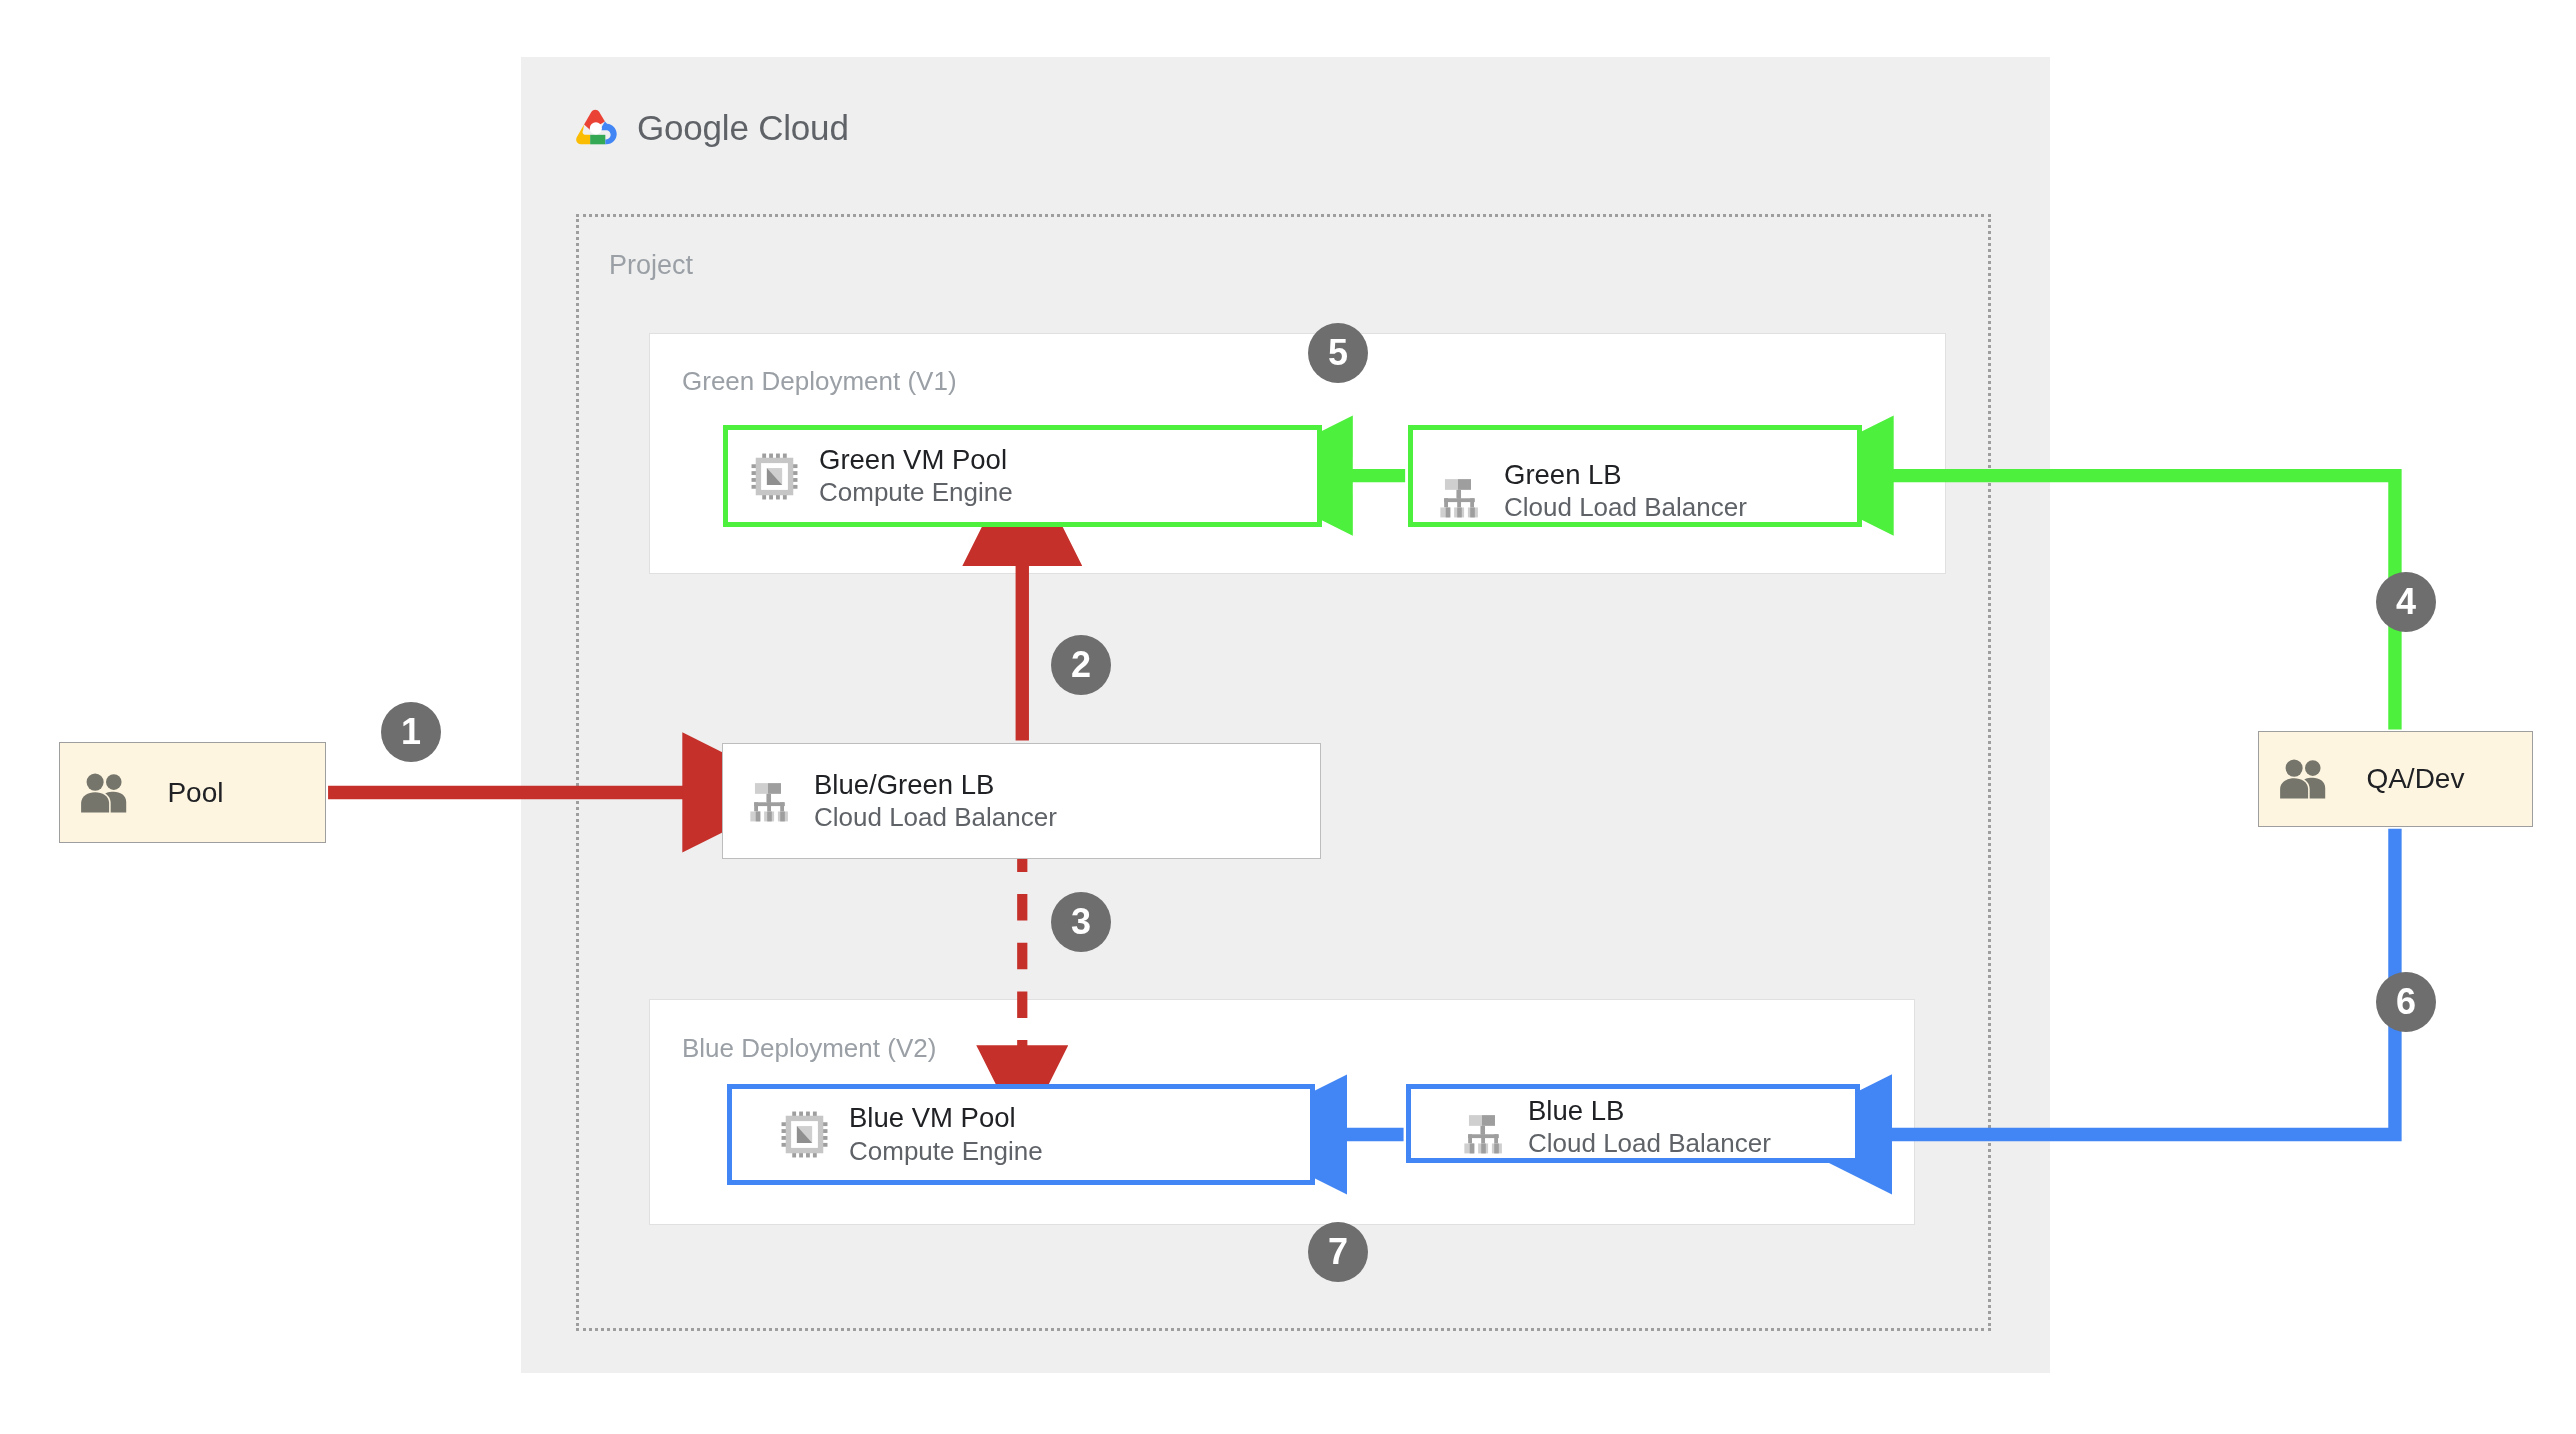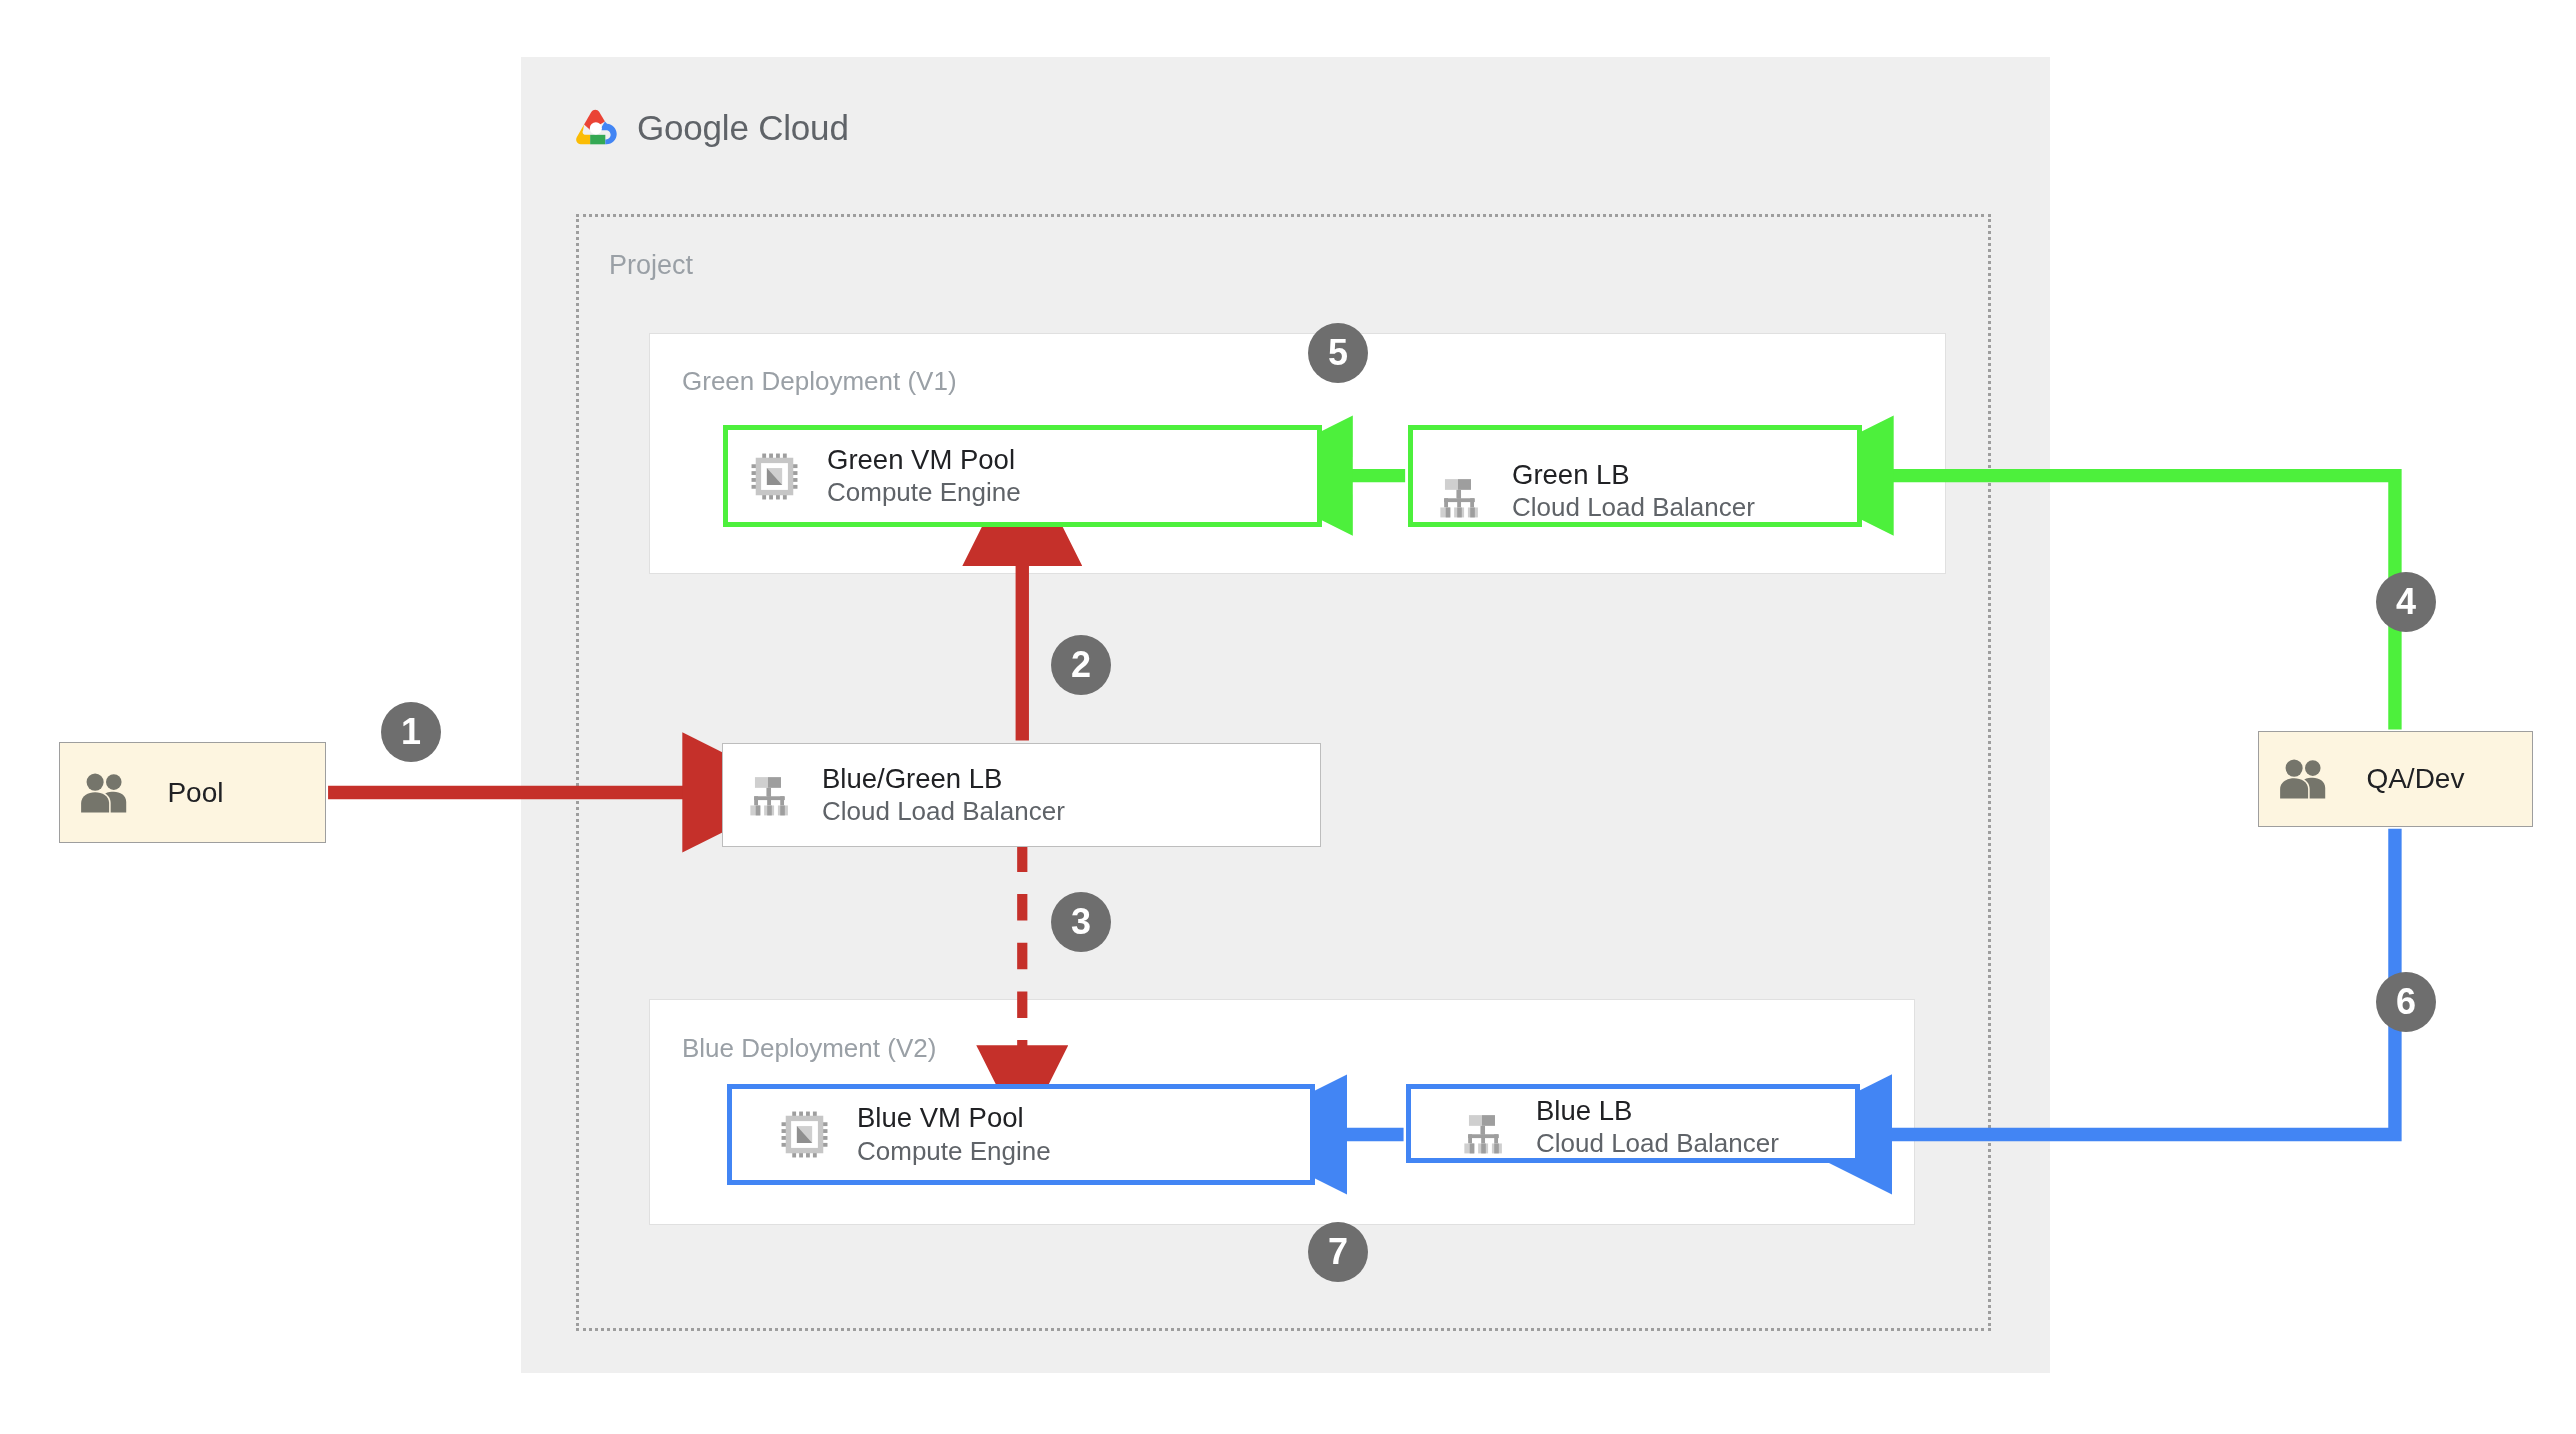--- a/index.html
+++ b/index.html
@@ -82,21 +82,21 @@
   #blue-deploy-label  { left: 682px; top: 1033px; }
 
   
   .node {
     position: absolute;
     background: #ffffff;
     box-sizing: border-box;
     display: flex;
     align-items: center;
     padding-left: 22px;
-    gap: 28px;
+    gap: 20px;
   }
   .node-plain {
     border: 1.6px solid #bdbdbd;
   }
   .node-green { border: 5.5px solid #4DF03C; }
   .node-blue  { border: 5.5px solid #4285F4; padding-left: 48px; }
 
   .node-icon { flex: 0 0 auto; width: 49px; height: 49px; display:block; }
 
   .node-texts { display: flex; flex-direction: column; gap: 2.4px; }
@@ -108,21 +108,21 @@
   }
   .node-sub {
     font-size: 26px;
     color: #5f6368;
     line-height: 1.12;
     white-space: nowrap;
   }
 
   #green-vm   { left: 723px;  top: 425px;  width: 599px; height: 102px; }
   #green-lb   { left: 1408px; top: 425px;  width: 454px; height: 102px; align-items: flex-end; }
-  #bg-lb      { left: 722px;  top: 743px;  width: 599px; height: 104px; }
+  #bg-lb      { left: 722px;  top: 743px;  width: 599px; height: 116px; }
   #blue-vm    { left: 727px;  top: 1084px; width: 588px; height: 101px; }
   #blue-lb    { left: 1406px; top: 1084px; width: 454px; height: 79px; align-items: flex-end; }
 
   
   .actor {
     position: absolute;
     background: #fdf5e0;
     border: 1.6px solid #9e9e9e;
     box-sizing: border-box;
     display: flex;

